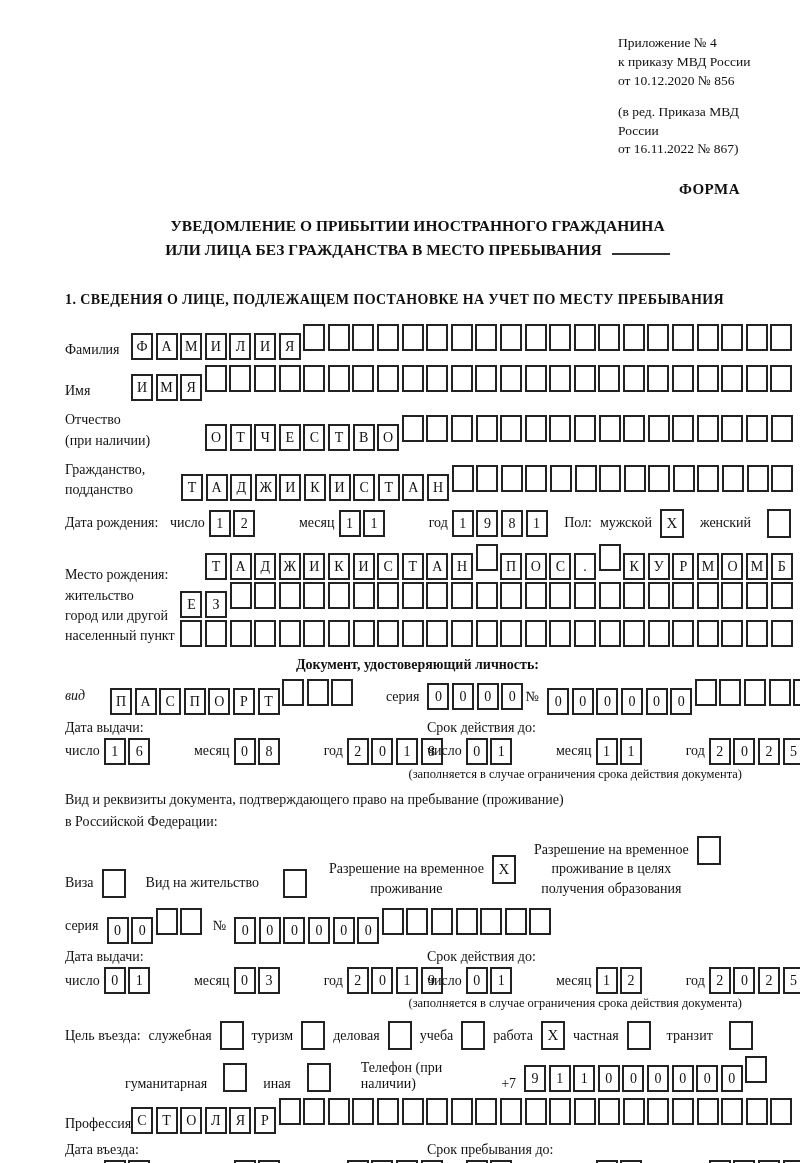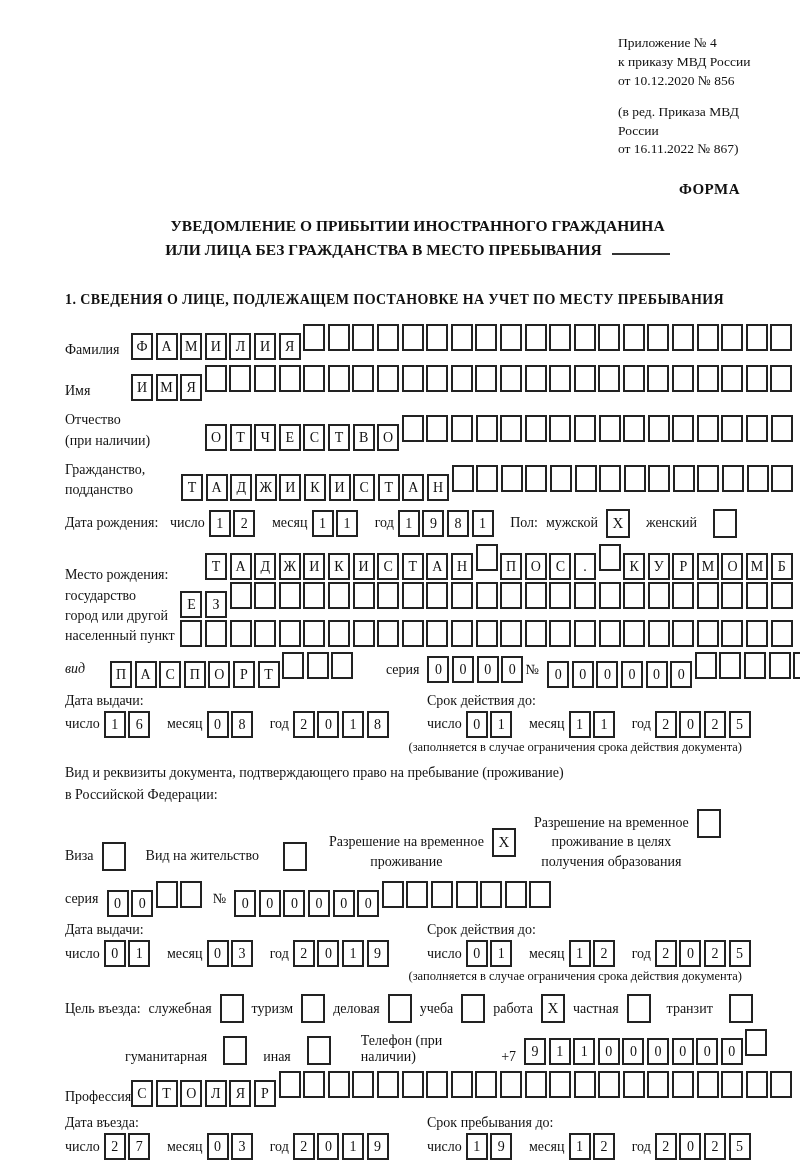--- a/index.html
+++ b/index.html
@@ -16,21 +16,21 @@
   
   .frow{display:flex;align-items:flex-end;margin-bottom:5px;}
   .lbl{font-size:14px;padding-top:4px;line-height:1.45;flex-shrink:0;}
   .w66{width:66px;} .w116{width:116px;} .w140{width:140px;} .w45{width:45px;font-style:italic;} .w105{width:105px;}
   .boxes{white-space:nowrap;font-size:0;}
   .box{display:inline-block;width:18px;height:23px;border:2px solid #222;margin-right:2.6px;text-align:center;font-size:14px;line-height:23px;font-family:"Liberation Serif",serif;background:#fff;}
   .cbox{display:inline-block;width:20px;height:25px;border:2px solid #222;text-align:center;font-size:15px;line-height:25px;vertical-align:middle;background:#fff;flex-shrink:0;}
   .inl{font-size:14px;padding-top:4px;}
   .gap8{width:8px;flex-shrink:0;} .gap16{width:16px;flex-shrink:0;} .gap30{width:30px;flex-shrink:0;}
   .dlbl{font-size:14px;margin-right:4px;}
-  .date-fields{display:flex;align-items:center;}
+  .date-fields{display:flex;align-items:center;gap:27px;}
   .date-fields .seg{margin-right:14px;display:flex;align-items:center;}
   .doc-heading{text-align:center;font-weight:bold;font-size:14px;margin:10px 0 6px 0;}
   .dates-row{display:flex;margin-bottom:2px;}
   .date-col-l{width:330px;flex-shrink:0;}
   .date-col-r{margin-left:32px;}
   .date-header{text-align:left;font-size:14px;margin-bottom:2px;}
   .note{font-size:12.5px;text-align:right;padding-right:28px;margin:1px 0 10px 0;}
   .plain{font-size:14px;margin-bottom:6px;}
   .opt{display:flex;align-items:flex-start;margin-right:14px;}
   .opt .olbl{font-size:14px;padding-top:4px;margin-right:8px;line-height:1.4;}
@@ -109,31 +109,32 @@
     <span class="cbox">X</span>
     <span class="gap16"></span>
     <span class="inl" style="padding-top:0;">женский</span>
     <span class="gap16"></span>
     <span class="cbox"></span>
   </div>
 
   <div class="frow" style="margin-top:6px;">
     <div class="lbl w140">
       <div>Место рождения:</div>
-      <div>государство</div>
+      <div>жительство</div>
       <div>город или другой</div>
       <div>населенный пункт</div>
     </div>
     <div class="stack">
       <div class="boxes mb2"><span class="box">Т</span><span class="box">А</span><span class="box">Д</span><span class="box">Ж</span><span class="box">И</span><span class="box">К</span><span class="box">И</span><span class="box">С</span><span class="box">Т</span><span class="box">А</span><span class="box">Н</span><span class="box"></span><span class="box">П</span><span class="box">О</span><span class="box">С</span><span class="box">.</span><span class="box"></span><span class="box">К</span><span class="box">У</span><span class="box">Р</span><span class="box">М</span><span class="box">О</span><span class="box">М</span><span class="box">Б</span></div>
       <div class="boxes mb2" style="margin-left:-24.6px;"><span class="box">Е</span><span class="box">З</span><span class="box"></span><span class="box"></span><span class="box"></span><span class="box"></span><span class="box"></span><span class="box"></span><span class="box"></span><span class="box"></span><span class="box"></span><span class="box"></span><span class="box"></span><span class="box"></span><span class="box"></span><span class="box"></span><span class="box"></span><span class="box"></span><span class="box"></span><span class="box"></span><span class="box"></span><span class="box"></span><span class="box"></span><span class="box"></span><span class="box"></span></div>
       <div class="boxes" style="margin-left:-24.6px;"><span class="box"></span><span class="box"></span><span class="box"></span><span class="box"></span><span class="box"></span><span class="box"></span><span class="box"></span><span class="box"></span><span class="box"></span><span class="box"></span><span class="box"></span><span class="box"></span><span class="box"></span><span class="box"></span><span class="box"></span><span class="box"></span><span class="box"></span><span class="box"></span><span class="box"></span><span class="box"></span><span class="box"></span><span class="box"></span><span class="box"></span><span class="box"></span><span class="box"></span></div>
     </div>
   </div>
 
+  <div class="doc-heading">Документ, удостоверяющий личность:</div>
 
   <div class="frow" style="align-items:center;">
     <div class="lbl w45" style="padding-top:0;">вид</div>
     <div class="boxes"><span class="box">П</span><span class="box">А</span><span class="box">С</span><span class="box">П</span><span class="box">О</span><span class="box">Р</span><span class="box">Т</span><span class="box"></span><span class="box"></span><span class="box"></span></div>
     <span class="gap30"></span>
     <span class="inl" style="padding-top:0;">серия</span>
     <span class="gap8"></span>
     <div class="boxes"><span class="box">0</span><span class="box">0</span><span class="box">0</span><span class="box">0</span></div>
     <span class="inl" style="padding-top:0;">№</span>
     <span class="gap8"></span>

